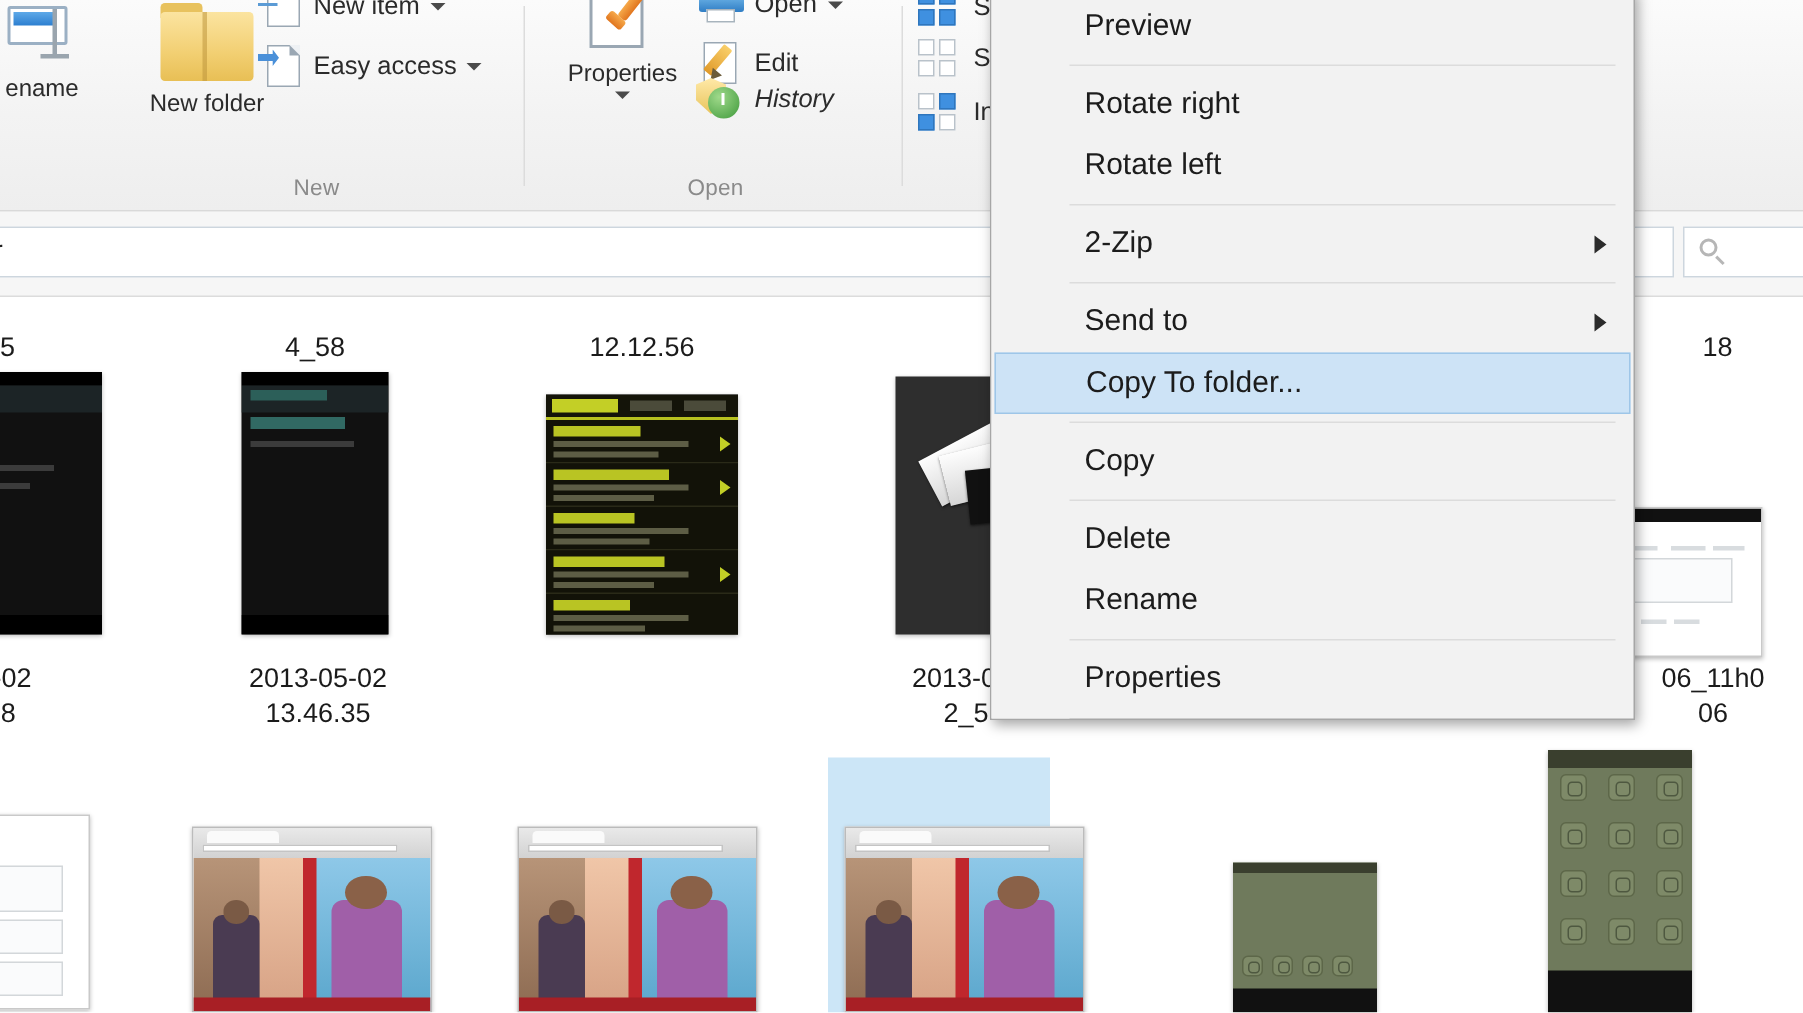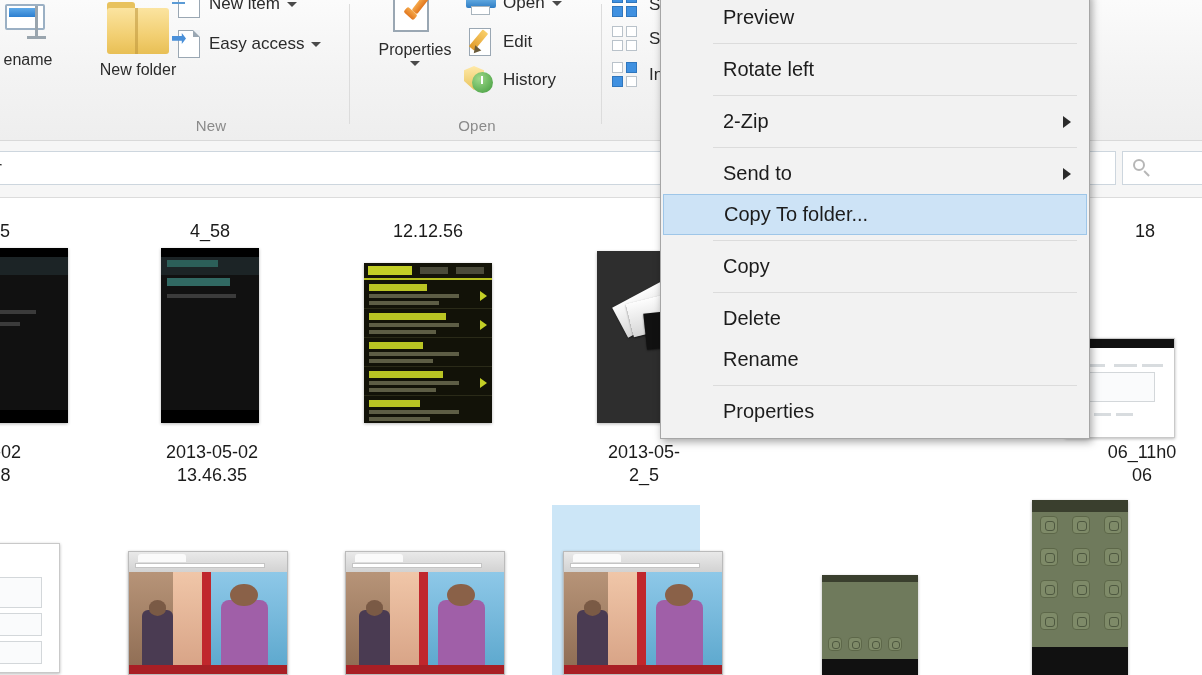--- a/index.html
+++ b/index.html
@@ -525,21 +525,21 @@
 
       <div class="smallbtn" style="left:114px;top:26px;">
         <span class="ico ico-edit">
           <span class="pg"></span>
             <span class="pen"></span>
             <span class="nib"></span>
         </span>
         <span class="cap">Edit</span>
       </div>
 
-      <div class="smallbtn" style="left:112px;top:64px;">
+      <div class="smallbtn" style="left:112px;top:50px;font-style:italic;">
         <span class="ico ico-hist">
           <span class="sh"></span>
             <span class="cl"></span>
         </span>
         <span class="cap">History</span>
       </div>
 
       <div class="glabel">Open</div>
       <div class="gdiv"></div>
     </div>
@@ -578,20 +578,23 @@
 
   <div class="ctxmenu">
     <div class="gutter"></div>
 
     <div class="mi">
         <span>Preview</span>
       </div>
     <div class="msep full"></div>
 
     <div class="mi">
+        <span>Rotate right</span>
+      </div>
+    <div class="mi">
         <span>Rotate left</span>
       </div>
     <div class="msep full"></div>
 
     <div class="mi">
       <span>2-Zip</span>
       <span class="arrow"></span>
     </div>
     <div class="msep full"></div>
 

